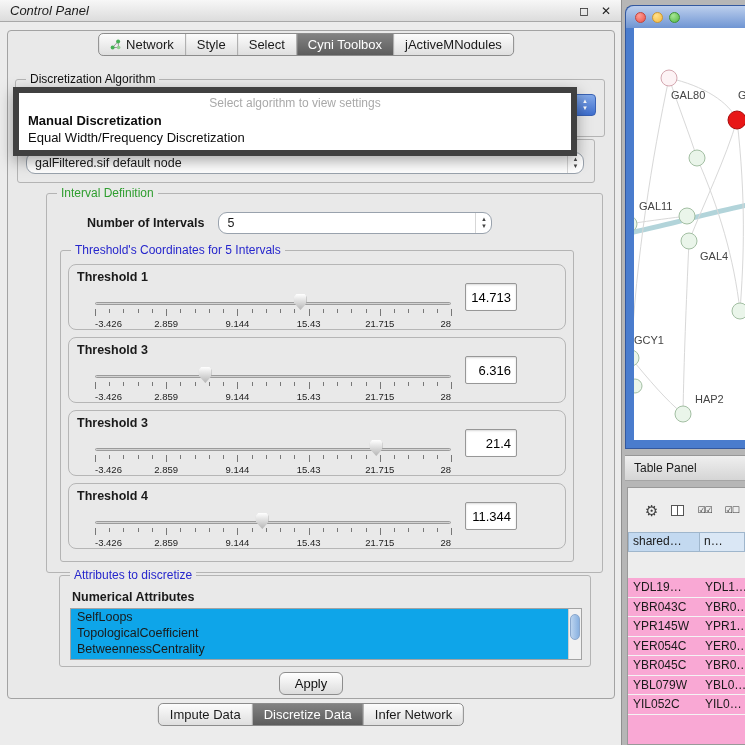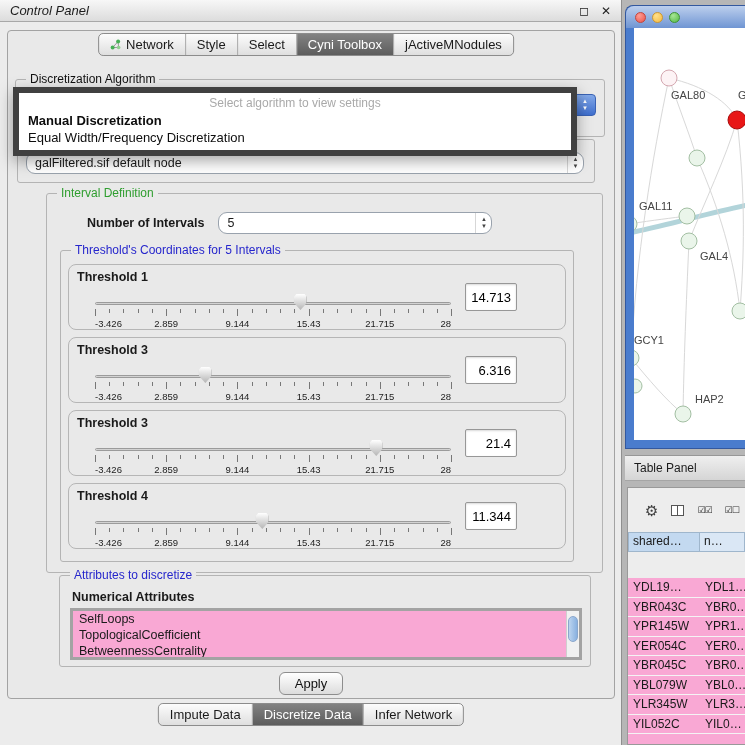--- a/index.html
+++ b/index.html
@@ -63,21 +63,21 @@
   .ticks { position:absolute; left:0; right:0; top:24px; height:9px; }
   .tick { position:absolute; top:0; width:1px; height:4px; background:#777; }
   .tick.major { height:7px; }
   .scale { position:absolute; left:0; right:0; top:33px; height:11px; font-size:9.5px; color:#222; }
   .scale-label { position:absolute; transform:translateX(-50%); white-space:nowrap; }
   .thumb { position:absolute; top:9px; width:13px; height:16px; transform:translateX(-50%); background:linear-gradient(#ffffff,#b5b5b5); clip-path:polygon(18% 0,82% 0,100% 18%,100% 55%,50% 100%,0 55%,0 18%); filter:drop-shadow(0 0 1px rgba(0,0,0,.55)); z-index:2; }
   .value-box { position:absolute; left:396px; top:18px; width:52px; height:28px; border:1px solid #979797; background:#fff; border-radius:2px; text-align:right; padding:0 5px; font-size:13px; font-family:inherit; box-shadow:inset 0 1px 2px rgba(0,0,0,.15); }
 
   .attr-group { left:51px; top:544px; width:532px; height:92px; }
   .attr-subtitle { position:absolute; left:12px; top:14px; font-weight:bold; font-size:12.5px; }
-  .attr-list { position:absolute; left:10px; top:32px; right:8px; height:52px; background:#f9a8d4; border:3px solid #a3a3a3; overflow:hidden; font-size:12.5px; }
+  .attr-list { position:absolute; left:10px; top:32px; right:8px; height:52px; background:#0ea5e9; border:1px solid #a3a3a3; overflow:hidden; font-size:12.5px; }
   .attr-item { padding:0 6px; height:16px; line-height:16px; white-space:nowrap; }
   .attr-scrollbar { position:absolute; right:0; top:0; bottom:0; width:13px; background:#f1f1f1; border-left:1px solid #cfcfcf; }
   .attr-scroll-thumb { position:absolute; left:1px; right:1px; top:5px; height:26px; border-radius:6px; background:linear-gradient(90deg,#bcd4ef,#89b1e0); border:1px solid #8aa7cc; }
 
   .apply-btn { position:absolute; left:50%; transform:translateX(-50%); top:641px; width:64px; height:23px; border:1px solid #8d8d8d; border-radius:6px; background:linear-gradient(#ffffff,#dcdcdc); font-size:13px; font-family:inherit; color:#111; }
 
   
   .network-window { position:absolute; left:625px; top:5px; width:120px; height:444px; background:#4a7ccd; border-top-left-radius:8px; border:1px solid #33589e; border-right:none; }
   .net-titlebar { height:22px; border-top-left-radius:8px; background:linear-gradient(#bccfed,#6f95d3); display:flex; align-items:center; padding-left:9px; gap:6px; }
   .light { width:11px; height:11px; border-radius:50%; }
@@ -467,23 +467,19 @@
         </div>
         <div class="table-row">
           <div class="cell c0">YBR045C</div>
           <div class="cell c1">YBR0…</div>
         </div>
         <div class="table-row">
           <div class="cell c0">YBL079W</div>
           <div class="cell c1">YBL0…</div>
         </div>
         <div class="table-row">
-          <div class="cell c0">YLR345W</div>
-          <div class="cell c1">YLR3…</div>
-        </div>
-        <div class="table-row">
           <div class="cell c0">YIL052C</div>
           <div class="cell c1">YIL0…</div>
         </div>
       </div>
   </div>
 
 </div>
 
 </body></html>

